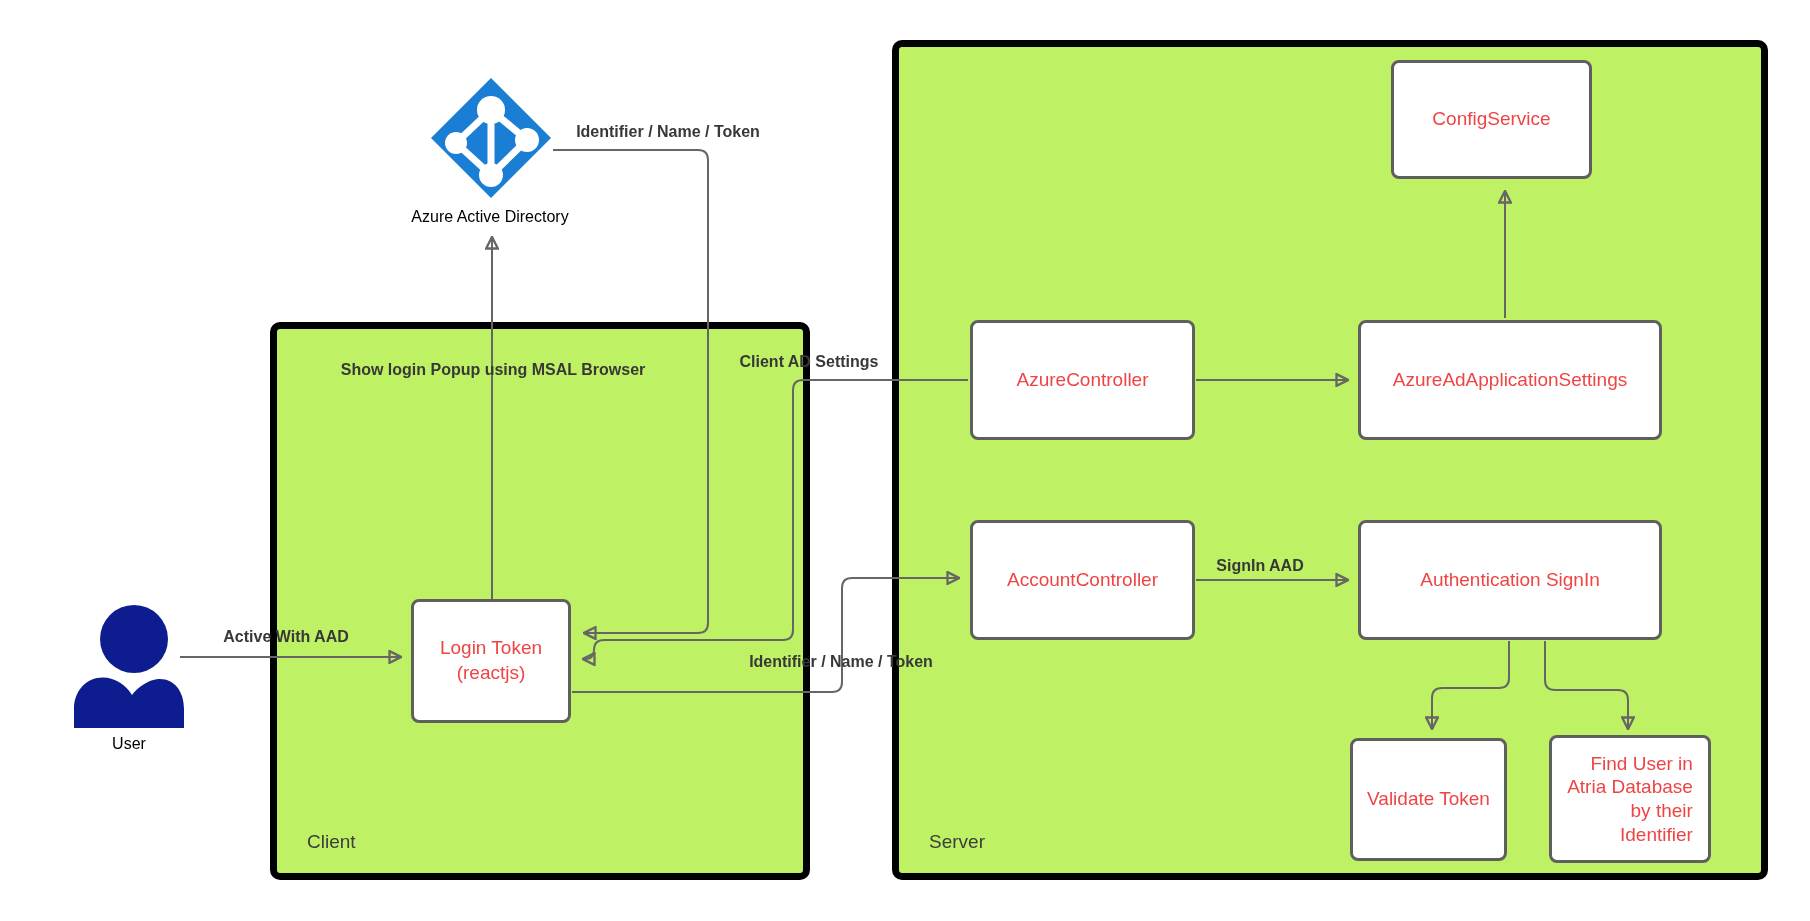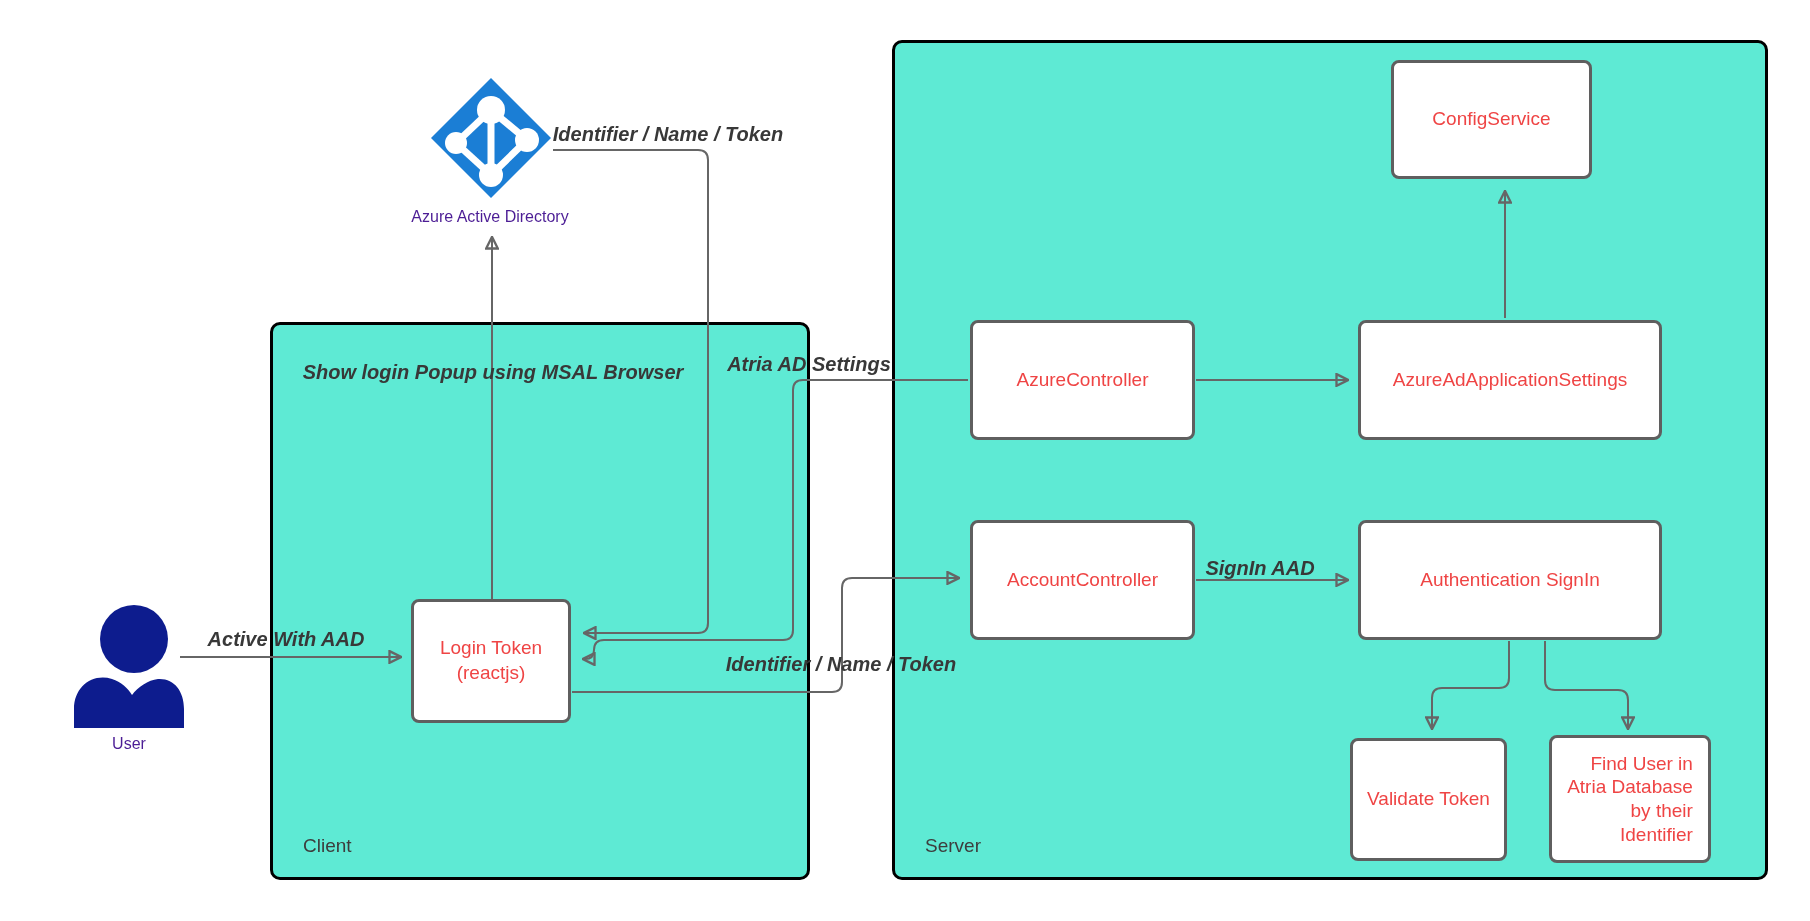--- a/index.html
+++ b/index.html
@@ -5,22 +5,22 @@
   html,body{margin:0;padding:0;background:#ffffff;}
   .canvas{
     position:relative;
     width:1810px;height:921px;
     background:#ffffff;
     font-family:"Liberation Sans", sans-serif;
     overflow:hidden;
   }
   .container{
     position:absolute;
-    background:#5eead4;
-    border:3px solid #000000;
+    background:#bef264;
+    border:7px solid #000000;
     border-radius:10px;
     box-sizing:border-box;
     z-index:1;
   }
   .container-label{
     position:absolute;
     bottom:20px;left:30px;
     font-size:19px;
     color:#3d3d3d;
   }
@@ -39,31 +39,30 @@
     display:flex;align-items:center;justify-content:center;
     text-align:center;
     font-size:19px;line-height:1.3;
     color:#ef4444;
     white-space:pre-line;
     z-index:3;
   }
   .elabel{
     position:absolute;
     transform:translateX(-50%);
-    font-size:20px;font-weight:bold;
+    font-size:16px;font-weight:bold;
     color:#383838;
     white-space:nowrap;
     z-index:4;
-    font-style:italic;
   }
   .tlabel{
     position:absolute;
     transform:translateX(-50%);
     font-size:16px;
-    color:#4c1d95;
+    color:#000000;
     white-space:nowrap;
     z-index:4;
     text-align:right;
   }
   .icon{position:absolute;z-index:3;}
 </style>
 </head>
 <body>
 
 <div class="canvas">
@@ -125,18 +124,18 @@
   <div class="node" style="left:970px;top:520px;width:225px;height:120px;">AccountController</div>
   <div class="node" style="left:1358px;top:520px;width:304px;height:120px;">Authentication SignIn</div>
   <div class="node" style="left:1350px;top:738px;width:157px;height:123px;">Validate Token</div>
   <div class="node" style="left:1549px;top:735px;width:162px;height:128px;line-height:1.25;text-align:right;">Find User in
 Atria Database
 by their
 Identifier</div>
 
   <div class="elabel" style="left:668px;top:123px;">Identifier / Name / Token</div>
   <div class="elabel" style="left:493px;top:361px;">Show login Popup using MSAL Browser</div>
-  <div class="elabel" style="left:809px;top:353px;">Atria AD Settings</div>
+  <div class="elabel" style="left:809px;top:353px;">Client AD Settings</div>
   <div class="elabel" style="left:286px;top:628px;">Active With AAD</div>
   <div class="elabel" style="left:841px;top:653px;">Identifier / Name / Token</div>
   <div class="elabel" style="left:1260px;top:557px;">SignIn AAD</div>
 
 </div>
 
 </body></html>

